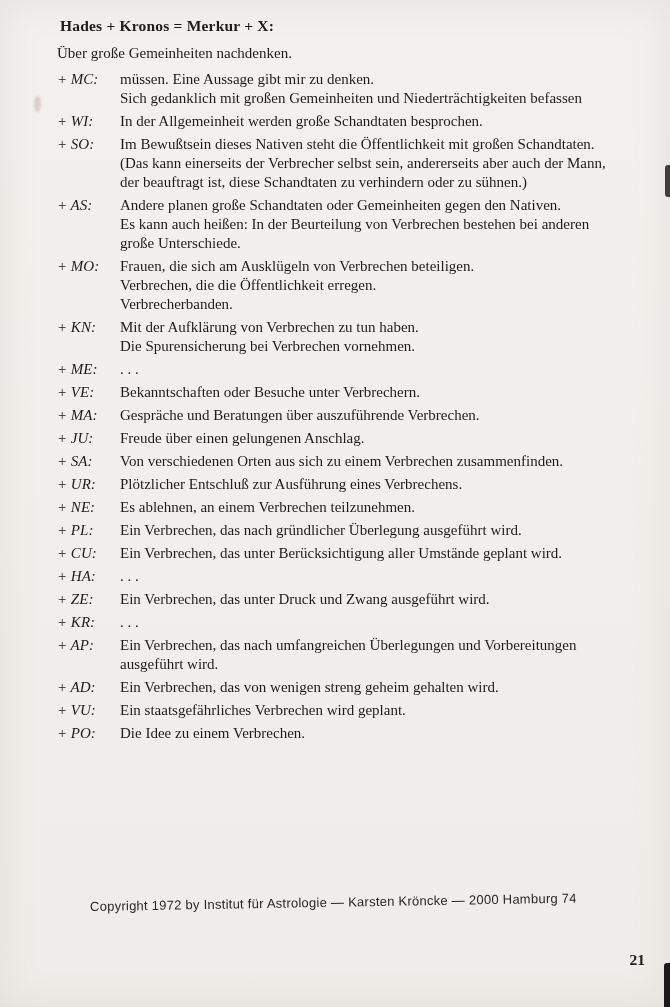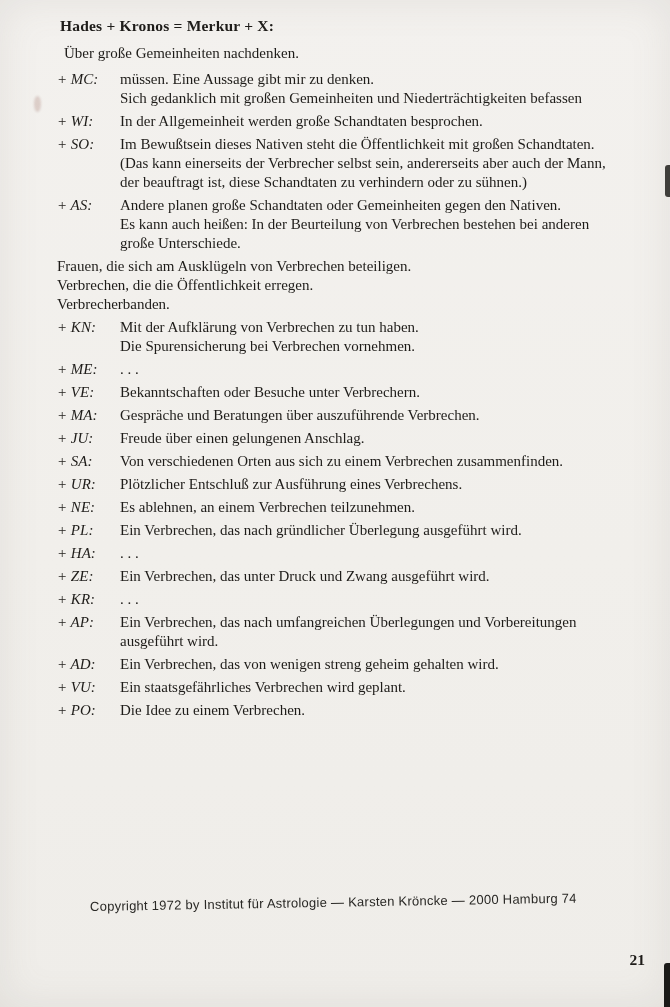--- a/index.html
+++ b/index.html
@@ -20,21 +20,21 @@
     right: 20px;
   }
   .doc-title {
     margin: 0 0 0 3px;
     font-size: 15.5px;
     font-weight: bold;
     line-height: 20px;
     letter-spacing: 0.2px;
   }
   .doc-subtitle {
-    margin: 8px 0 0 7px;
+    margin: 8px 0 0 0;
     font-size: 15px;
     line-height: 19px;
   }
   .entries { margin-top: 7px; }
   .entry {
     display: flex;
     margin-bottom: 4px;
     font-size: 15px;
   }
   .entry .code {
@@ -122,20 +122,21 @@
   <div class="entry">
     <div class="code">+ AS:</div>
     <div class="lines">
             <div class="line">Andere planen große Schandtaten oder Gemeinheiten gegen den Nativen.</div>
             <div class="line">Es kann auch heißen: In der Beurteilung von Verbrechen bestehen bei anderen</div>
             <div class="line">große Unterschiede.</div>
           </div>
   </div>
 
   <div class="entry">
+    <div class="code">+ MO:</div>
     <div class="lines">
             <div class="line">Frauen, die sich am Ausklügeln von Verbrechen beteiligen.</div>
             <div class="line">Verbrechen, die die Öffentlichkeit erregen.</div>
             <div class="line">Verbrecherbanden.</div>
           </div>
   </div>
 
   <div class="entry">
     <div class="code">+ KN:</div>
     <div class="lines">
@@ -193,20 +194,26 @@
           </div>
   </div>
 
   <div class="entry">
     <div class="code">+ PL:</div>
     <div class="lines">
             <div class="line">Ein Verbrechen, das nach gründlicher Überlegung ausgeführt wird.</div>
           </div>
   </div>
 
+  <div class="entry">
+    <div class="code">+ CU:</div>
+    <div class="lines">
+            <div class="line">Ein Verbrechen, das unter Berücksichtigung aller Umstände geplant wird.</div>
+          </div>
+  </div>
 
   <div class="entry">
     <div class="code">+ HA:</div>
     <div class="lines">
             <div class="line">. . .</div>
           </div>
   </div>
 
   <div class="entry">
     <div class="code">+ ZE:</div>

